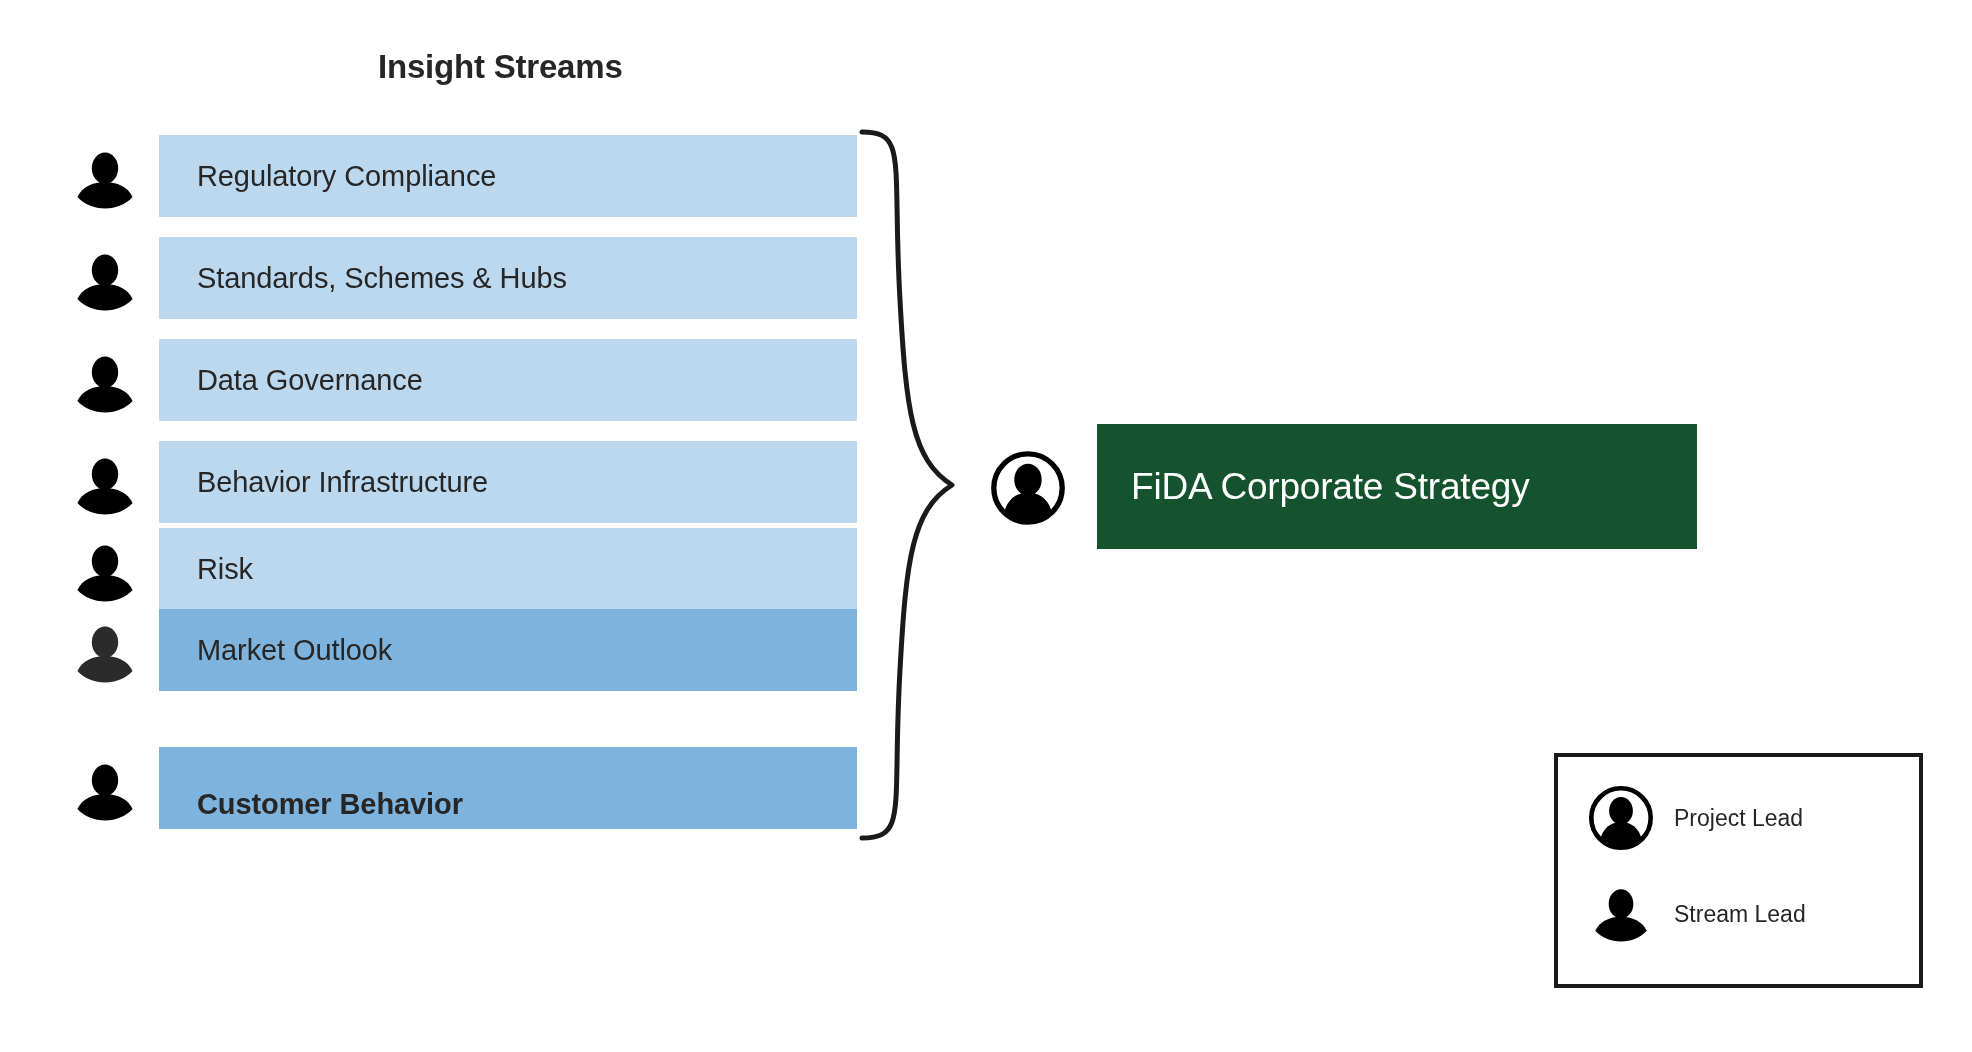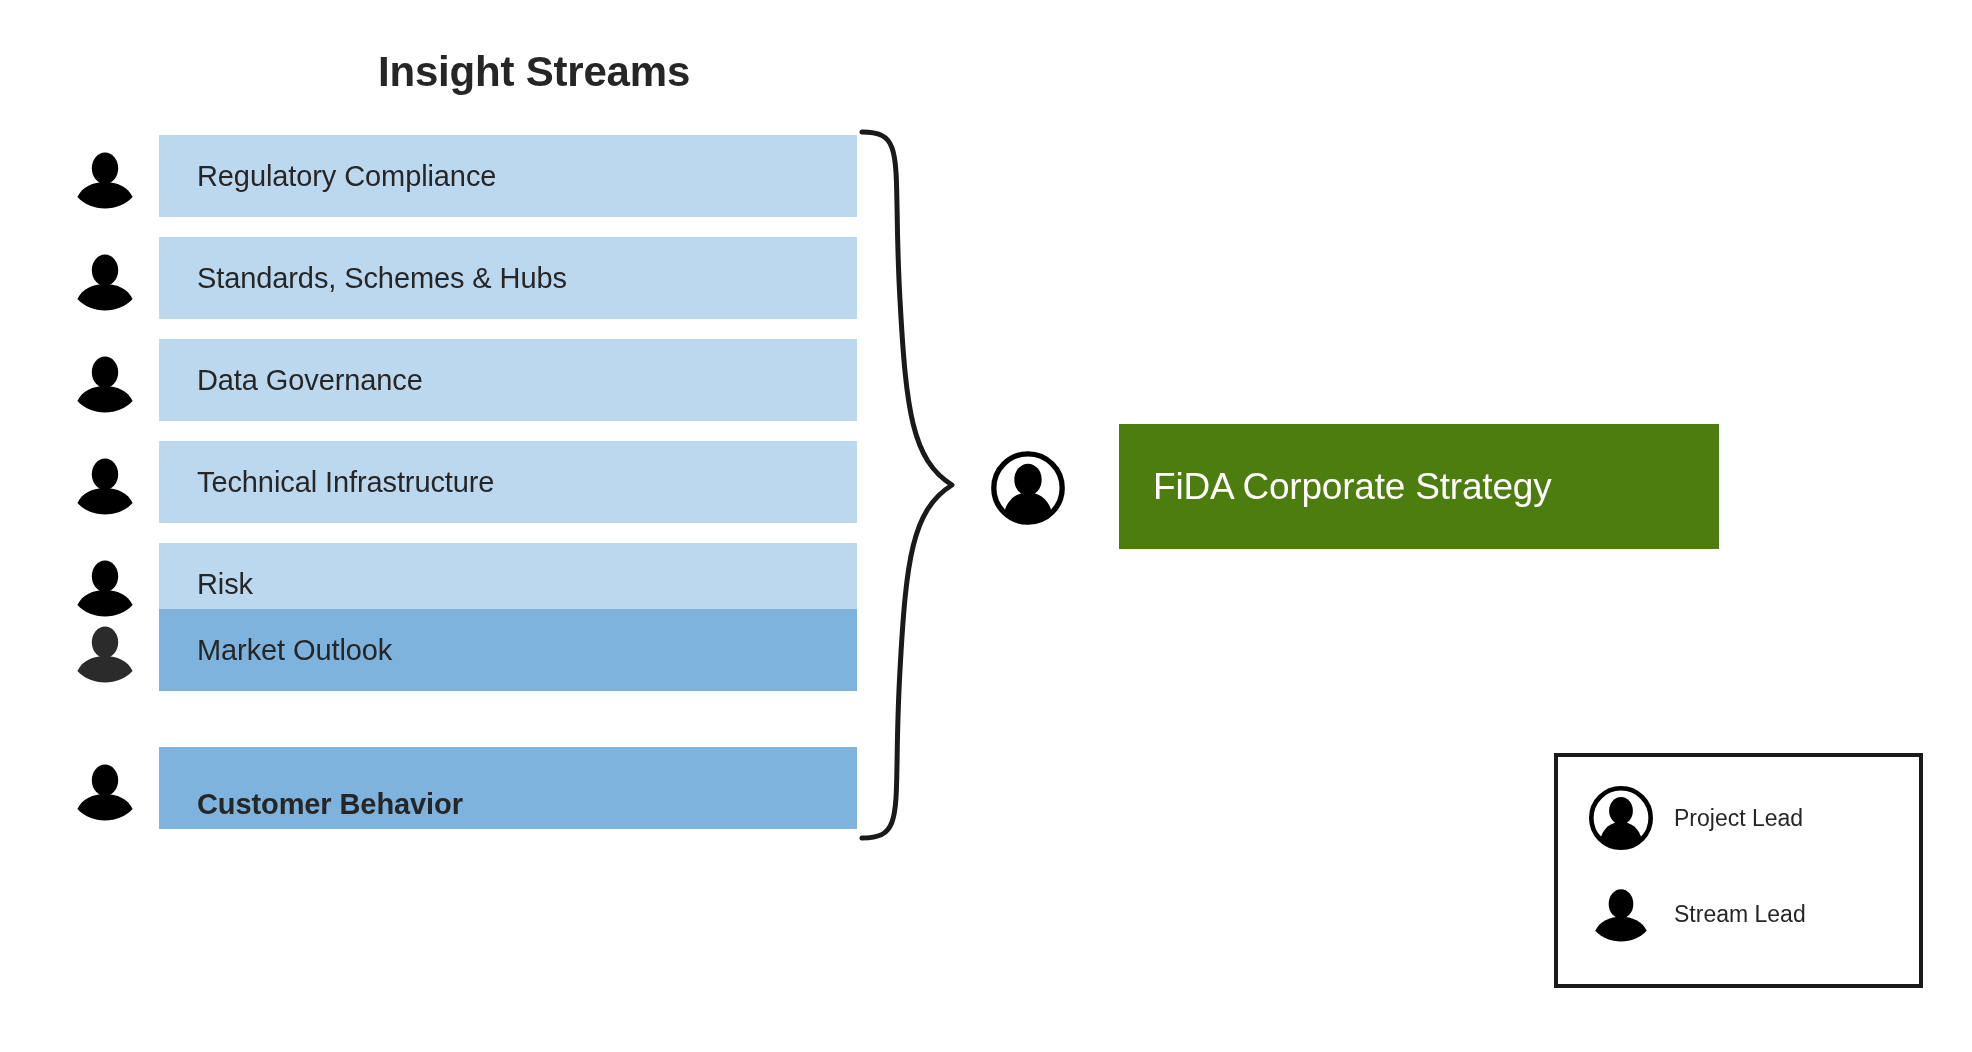--- a/index.html
+++ b/index.html
@@ -13,21 +13,21 @@
     height:1052px;
     background:#ffffff;
     overflow:hidden;
   }
 
   
   .section-title{
     position:absolute;
     left:378px;
     top:48px;
-    font-size:42px;
+    font-size:33px;
     font-weight:bold;
     color:#262626;
     letter-spacing:-0.2px;
     white-space:nowrap;
   }
 
   
   .stream-row{
     position:absolute;
     left:0;
@@ -164,23 +164,23 @@
           </svg></span>
         <div class="stream-bar" style="background: rgb(188, 216, 239);"></div>
         <div class="stream-label">Data Governance</div>
       </div>
       <div class="stream-row" style="top: 441px;">
         <span class="row-icon"><svg width="66" height="60" viewBox="0 0 100 100" xmlns="http://www.w3.org/2000/svg">
             <ellipse cx="50" cy="32" rx="22" ry="26" fill="#000000"></ellipse>
             <path d="M4 80 C 12 63, 30 55, 50 55 C 70 55, 88 63, 96 80 C 84 93, 68 99, 50 99 C 32 99, 16 93, 4 80 Z" fill="#000000"></path>
           </svg></span>
         <div class="stream-bar" style="background: rgb(188, 216, 239);"></div>
-        <div class="stream-label">Technical Infrastructure</div>
-      </div>
-      <div class="stream-row" style="top: 543px;">
+        <div class="stream-label">Behavior Infrastructure</div>
+      </div>
+      <div class="stream-row" style="top: 528px;">
         <span class="row-icon"><svg width="66" height="60" viewBox="0 0 100 100" xmlns="http://www.w3.org/2000/svg">
             <ellipse cx="50" cy="32" rx="22" ry="26" fill="#000000"></ellipse>
             <path d="M4 80 C 12 63, 30 55, 50 55 C 70 55, 88 63, 96 80 C 84 93, 68 99, 50 99 C 32 99, 16 93, 4 80 Z" fill="#000000"></path>
           </svg></span>
         <div class="stream-bar" style="background: rgb(188, 216, 239);"></div>
         <div class="stream-label">Risk</div>
       </div>
       <div class="stream-row" style="top: 609px;">
         <span class="row-icon"><svg width="66" height="60" viewBox="0 0 100 100" xmlns="http://www.w3.org/2000/svg">
             <ellipse cx="50" cy="32" rx="22" ry="26" fill="#2b2b2b"></ellipse>
@@ -208,21 +208,21 @@
 
   <div class="lead-node">
     <svg width="76" height="76" viewBox="0 0 100 100" xmlns="http://www.w3.org/2000/svg">
       <circle cx="50" cy="50" r="45" fill="#ffffff" stroke="#000000" stroke-width="7"></circle>
       <ellipse cx="50" cy="39" rx="18" ry="21" fill="#000000"></ellipse>
       <path d="M18 85 C 22 64, 36 56, 50 56 C 64 56, 78 64, 82 85
                C 73 93, 62 96, 50 96 C 38 96, 27 93, 18 85 Z" fill="#000000"></path>
     </svg>
   </div>
 
-  <div class="fida-box" style="background: #4d7c0f; margin-left: 22px;">
+  <div class="fida-box" style="background: #14532d;">
     <span class="fida-label" style="color: rgb(255, 255, 255);">FiDA Corporate Strategy</span>
   </div>
 
   <div class="legend-box" style="border-color: rgb(26, 26, 26);">
 
     <div class="legend-item item0">
       <span class="legend-glyph">
         <svg width="66" height="66" viewBox="0 0 100 100" xmlns="http://www.w3.org/2000/svg">
           <circle cx="50" cy="50" r="45" fill="#ffffff" stroke="#000000" stroke-width="7"></circle>
           <ellipse cx="50" cy="39" rx="18" ry="21" fill="#000000"></ellipse>

